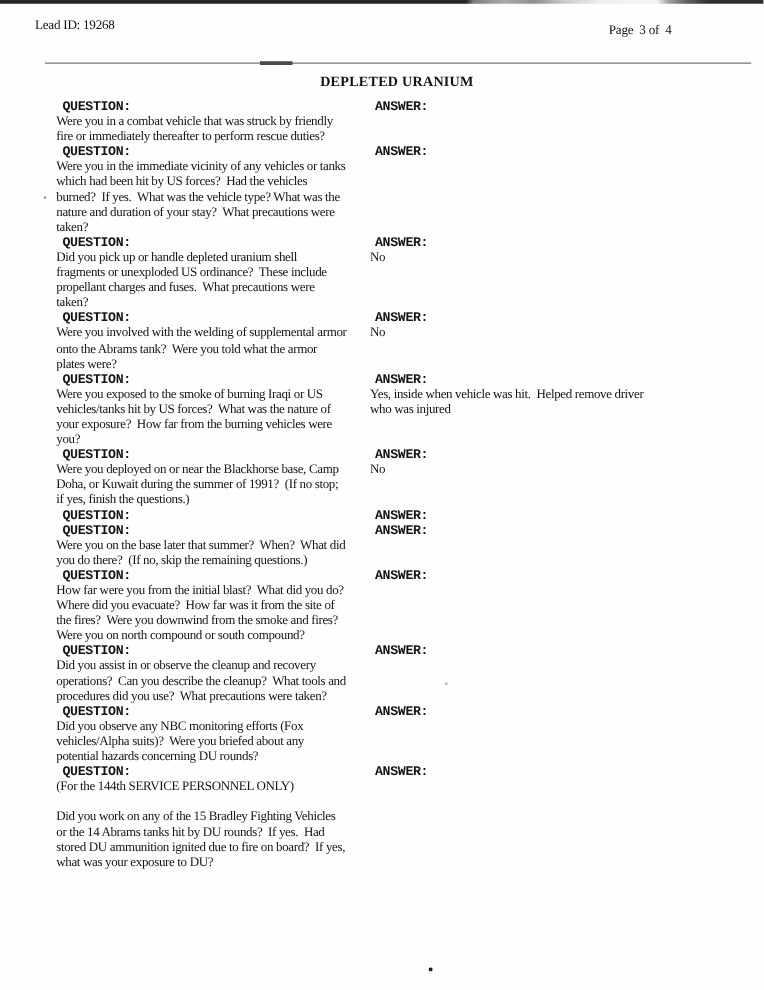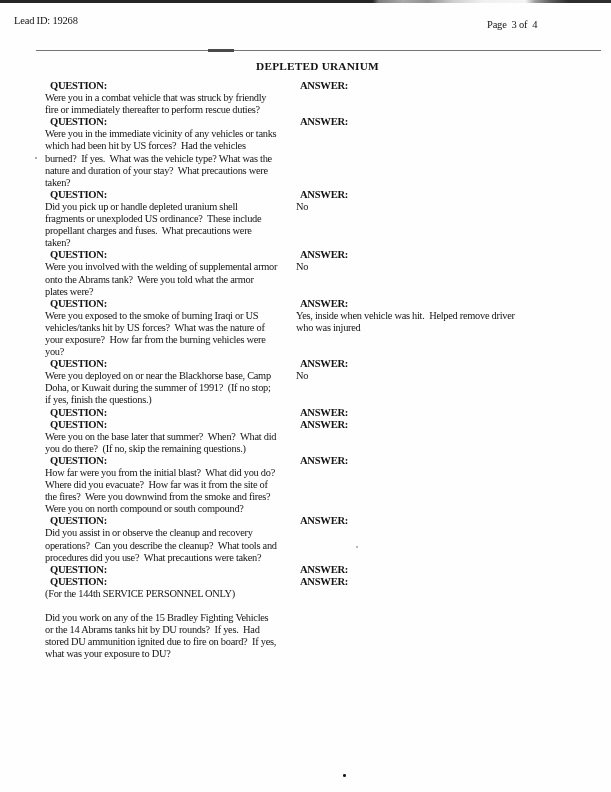--- a/index.html
+++ b/index.html
@@ -20,21 +20,21 @@
     background: linear-gradient(90deg,
       #262626 0%, #262626 61%,
       #7d7d7d 62%, #a9a9a9 66%,
       #8f8f8f 70%, #cccccc 74%,
       #f0f0f0 79%, #f4f4f4 86%,
       #a2a2a2 87.5%, #5f5f5f 90%,
       #2e2e2e 93%, #2e2e2e 100%);
   }
   .lead-id {
     position: absolute;
-    left: 14px; top: 15px;
+    left: 28px; top: 15px;
     font-size: 10.5px;
     letter-spacing: -0.2px;
     white-space: pre;
   }
   .page-num {
     position: absolute;
     left: 487px; top: 19px;
     font-size: 10.5px;
     letter-spacing: -0.2px;
     white-space: pre;
@@ -67,20 +67,21 @@
   }
   .qa-row { display: flex; align-items: flex-start; }
   .q-col { flex: 0 0 251px; width: 251px; }
   .a-col { flex: 1; min-width: 0; }
   .qa-label {
     font-weight: bold;
     font-size: 10.6px;
     line-height: 12.1px;
     letter-spacing: -0.28px;
     white-space: pre;
+    font-family: Liberation Mono, monospace;
   }
   .q-col .qa-label { padding-left: 5px; }
   .a-col .qa-label { padding-left: 4px; }
   .qa-text {
     font-size: 10.4px;
     line-height: 12.1px;
     letter-spacing: -0.28px;
     white-space: pre;
   }
   
@@ -244,20 +245,23 @@
     </div>
     <div class="a-col">
       <div class="qa-label">ANSWER:</div>
       <div class="qa-text"></div>
     </div>
   </div>
 
   <div class="qa-row">
     <div class="q-col">
       <div class="qa-label">QUESTION:</div>
+      <div class="qa-text">Did you observe any NBC monitoring efforts (Fox
+vehicles/Alpha suits)?  Were you briefed about any
+potential hazards concerning DU rounds?</div>
     </div>
     <div class="a-col">
       <div class="qa-label">ANSWER:</div>
       <div class="qa-text"></div>
     </div>
   </div>
 
   <div class="qa-row">
     <div class="q-col">
       <div class="qa-label">QUESTION:</div>

